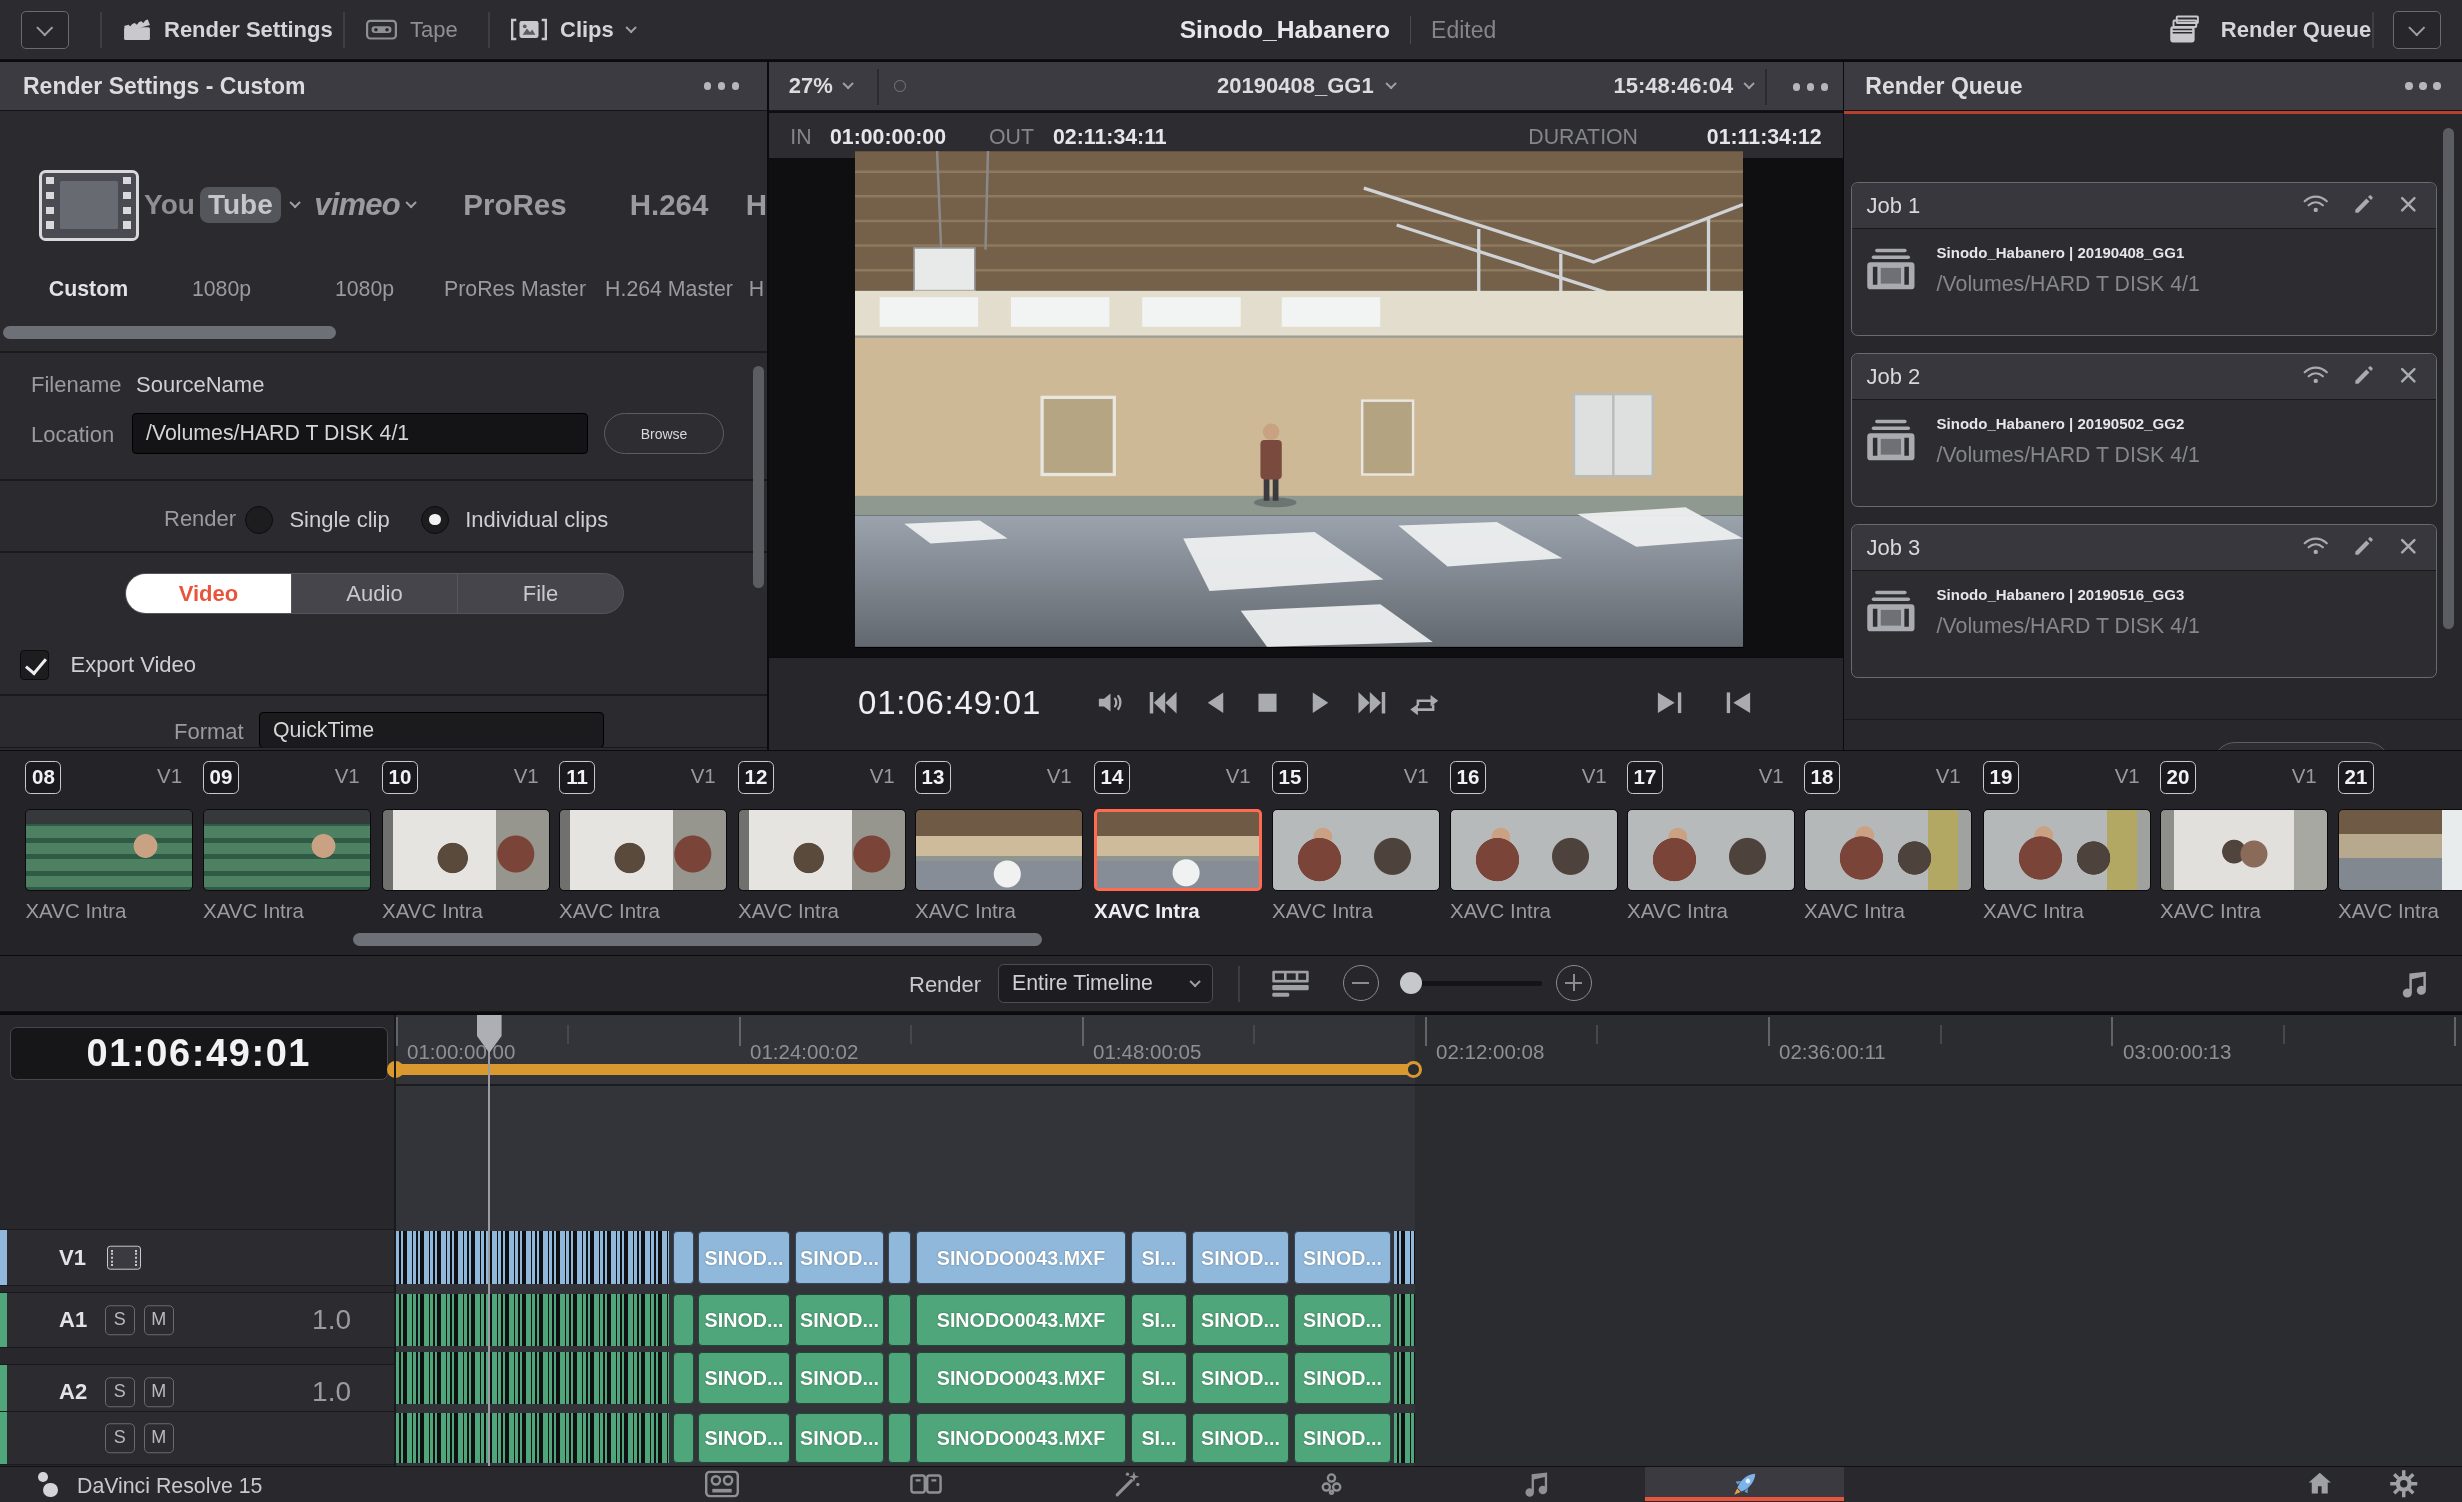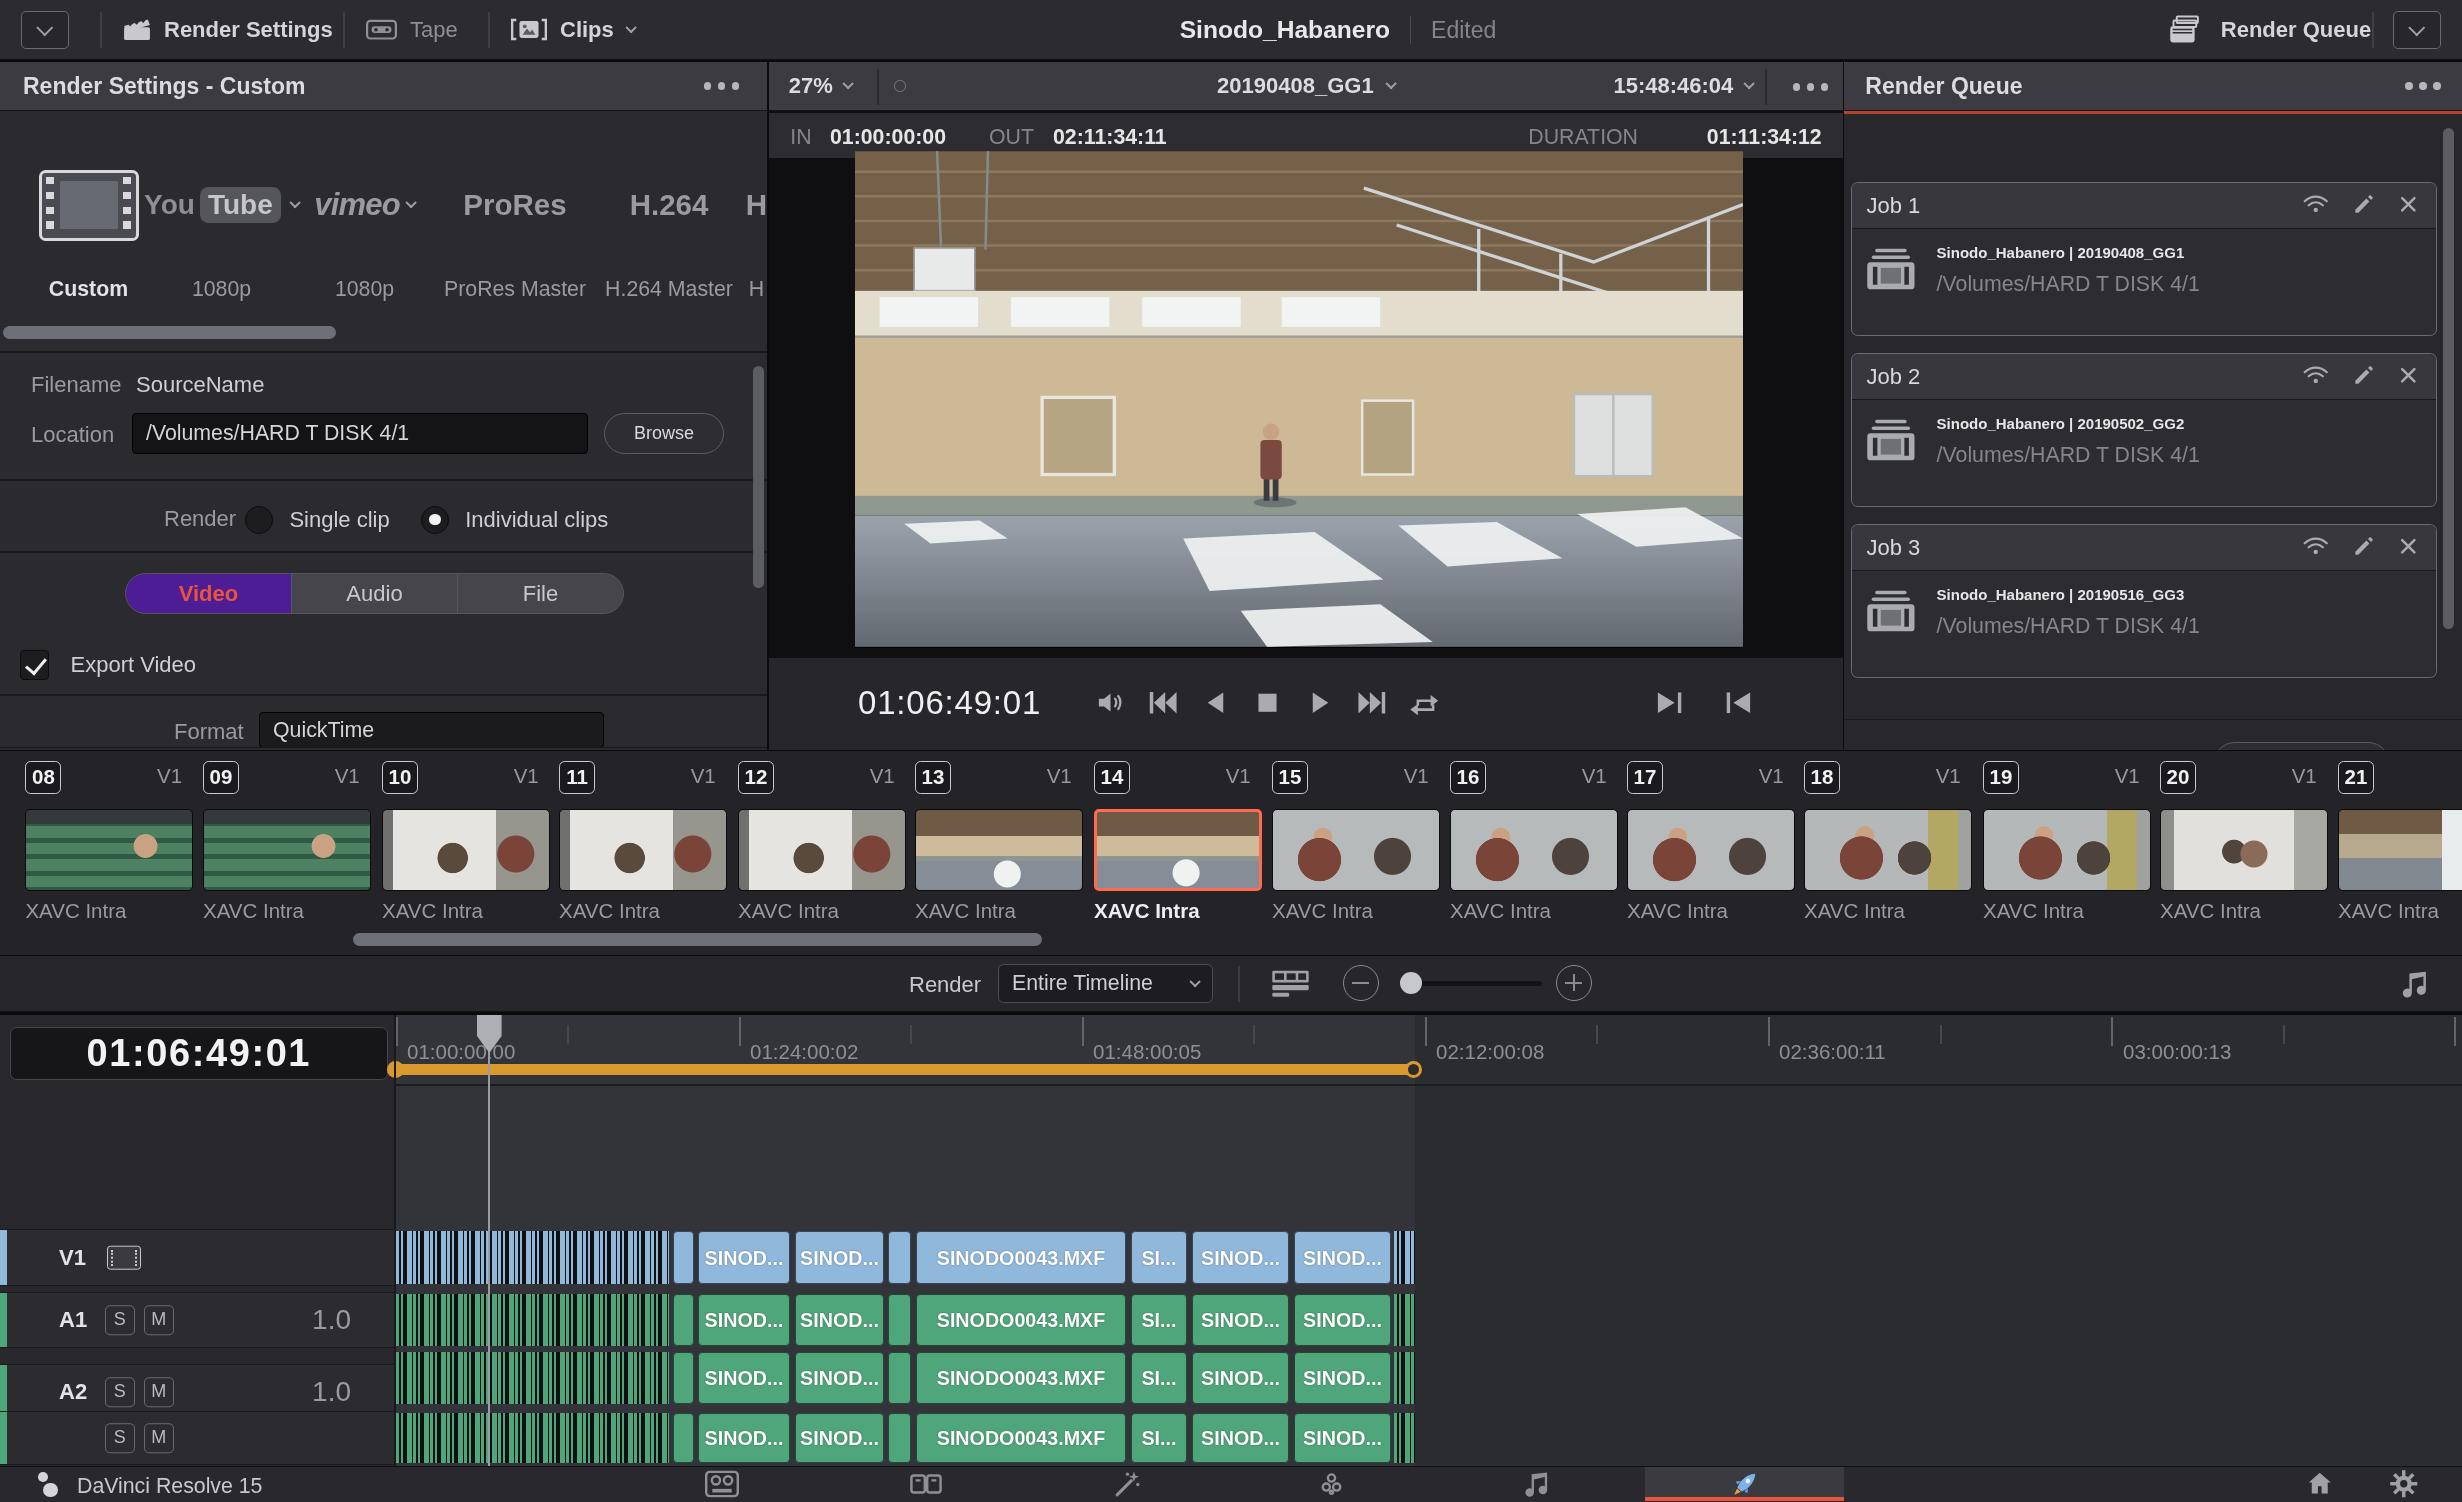--- a/index.html
+++ b/index.html
@@ -23,21 +23,21 @@
   .tb-label.dim { color:#8e9095; font-weight:400; }
   .title-wrap { position:absolute; top:0; left:1092px; width:492px; height:60px; display:flex; align-items:center; justify-content:center; gap:19.7px; }
   .proj-title { font-size:24.6px; font-weight:700; color:#e8e8ea; }
   .proj-sep { width:1.6px; height:28px; background:#4a4a50; }
   .proj-status { font-size:23px; color:#84868b; }
 
   
   .panel-head { height:49px; background:#3b3b41; border-bottom:1.6px solid #141417; display:flex; align-items:center;gap:36px; }
   .panel-title { font-size:23px; font-weight:600; color:#dcdcdf; }
   .dots3 { width:7.4px; height:7.4px; border-radius:50%; background:#b5b5ba; box-shadow:14px 0 #b5b5ba, 28px 0 #b5b5ba; }
-  .pill-btn { border:1.6px solid #5c5c63; border-radius:24.6px; background:#2d2d32; color:#d9d9dc; display:flex; align-items:center; justify-content:center; font-size:18px; }
+  .pill-btn { border:1.6px solid #5c5c63; border-radius:24.6px; background:#2d2d32; color:#d9d9dc; display:flex; align-items:center; justify-content:center; font-size:14px; }
 
   
   .rs-panel { position:absolute; left:0; top:62px; width:767px; height:688px; background:#2a2a2f; overflow:hidden; }
   .preset-cell { position:absolute; top:94px; text-align:center; }
   .preset-icon-row { height:98px; display:flex; align-items:center; justify-content:center; gap:8.2px; }
   .preset-sub { margin-top:23px; font-size:21.3px; color:#9a9aa0; white-space:nowrap; }
   .preset-sub.sel { color:#e3e3e6; font-weight:600; }
   .film-icon { width:100px; height:71px; border:3.3px solid #d9d9dc; border-radius:6.6px; background:#4a4b52; position:relative; }
   .film-icon i { position:absolute; top:4.9px; bottom:4.9px; width:8.2px; background:repeating-linear-gradient(180deg,#d9d9dc 0 7.4px, transparent 7.4px 14.8px); }
   .film-icon i.l { left:4.1px; } .film-icon i.r { right:4.1px; }
@@ -50,21 +50,21 @@
   .vscroll { position:absolute; width:10.7px; border-radius:5.7px; background:#5c5d63; }
   .rs-label { font-size:22px; color:#9a9aa0; }
   .rs-value { font-size:22px; color:#cfcfd3; }
   .loc-input { position:absolute; left:132px; top:351px; width:456px; height:41px; background:#141417; border:1.6px solid #000; border-radius:4.1px; color:#d5d5d8; font-size:21.3px; display:flex; align-items:center; padding:0 13px; }
   .rs-div { position:absolute; left:0; width:767px; height:1.6px; background:#1a1a1d; }
   .radio { width:28px; height:28px; border-radius:50%; background:#1d1d20; border:1.6px solid #0d0d0f; display:inline-flex; align-items:center; justify-content:center; }
   .radio.on::after { content:""; width:11.5px; height:11.5px; border-radius:50%; background:#f2f2f4; }
   .tabs { position:absolute; left:125px; top:511px; width:499px; height:41px; border:1.6px solid #55555c; border-radius:21.3px; background:#45454b; display:flex; overflow:hidden; }
   .tab { flex:1; display:flex; align-items:center; justify-content:center; font-size:22px; color:#c9c9cd; border-right:1.6px solid #55555c; }
   .tab:last-child { border-right:none; }
-  .tab.active { background:#4c1d95; color:var(--tab-active-red); font-weight:600; }
+  .tab.active { background:#ffffff; color:var(--tab-active-red); font-weight:600; }
   .checkbox { width:29.5px; height:29.5px; background:#1d1d20; border:1.6px solid #0c0c0e; border-radius:4.1px; position:relative; }
   .checkbox.checked::after { content:""; position:absolute; left:9px; top:2.5px; width:9px; height:17px; border-right:3.3px solid #eeeef0; border-bottom:3.3px solid #eeeef0; transform:rotate(40deg); }
   .rs-footer { position:absolute; left:0; top:685px; width:767px; height:64px; background:#2a2a2f; border-top:1.6px solid #17171a; }
 
   
   .viewer { position:absolute; left:769px; top:62px; width:1074px; height:688px; background:#0f0f12; }
   .vhead { position:absolute; left:0; top:0; width:1074px; height:49px; background:#3b3b41; border-bottom:1.6px solid #141417; }
   .vh-sep { position:absolute; top:6.6px; width:1.6px; height:36px; background:#2a2a2f; }
   .vh-txt { font-size:22px; font-weight:600; color:#dcdcdf; }
   .vinfo { position:absolute; left:0; top:51px; width:1074px; height:46px; background:#2c2c31; border-bottom:1.6px solid #0f0f12; }

